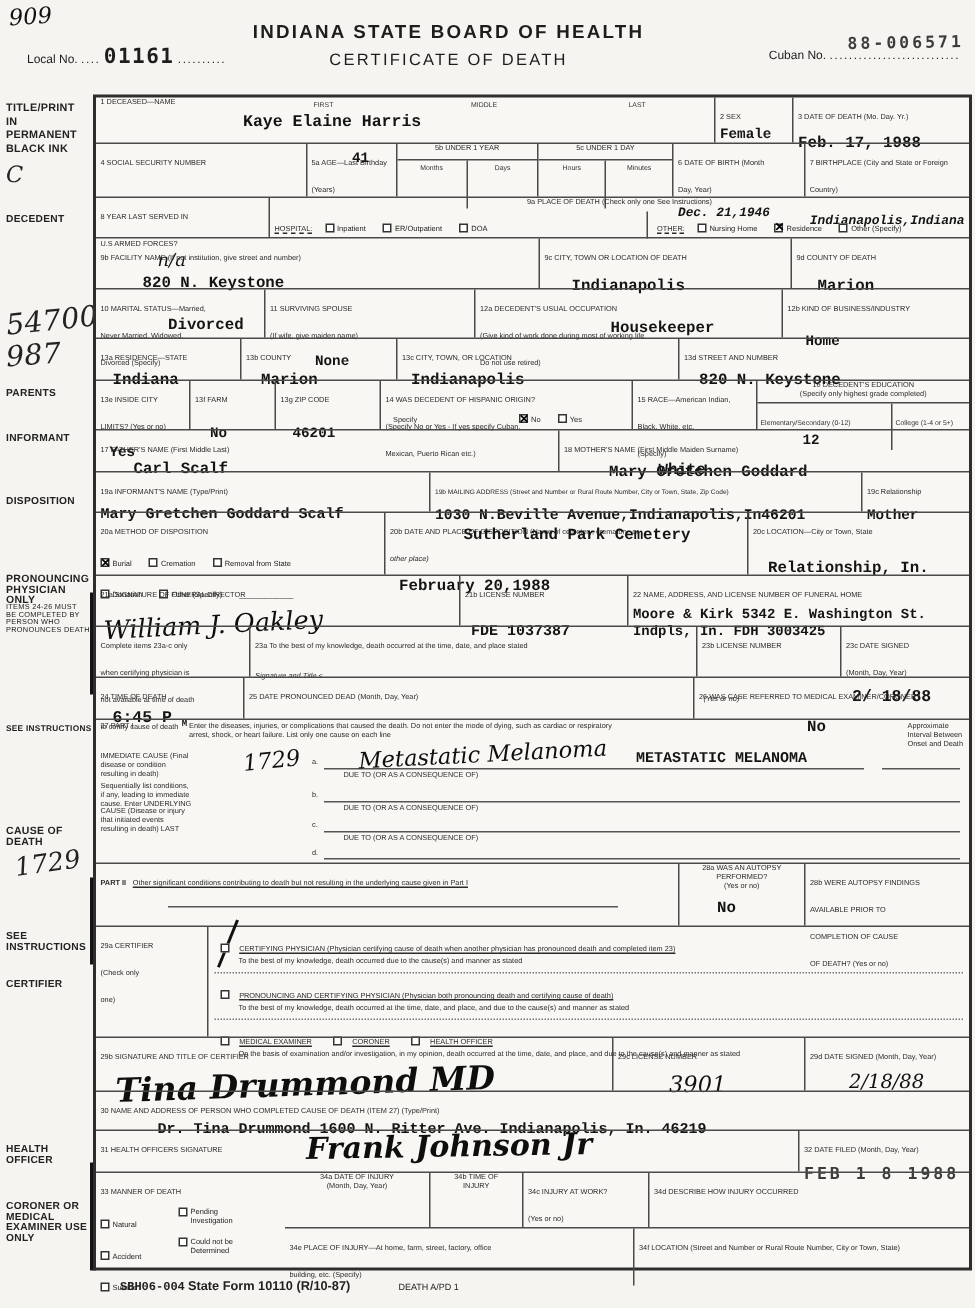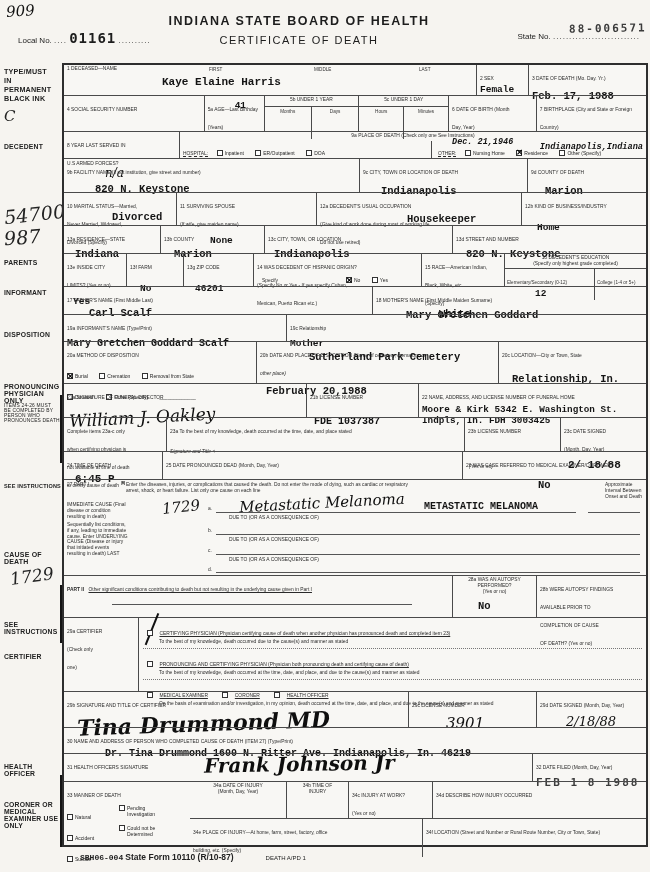--- a/index.html
+++ b/index.html
@@ -55,27 +55,27 @@
   <div class="title-block t1" style="position:absolute;">INDIANA STATE BOARD OF HEALTH</div>
   <div class="title-block t2" style="position:absolute;">CERTIFICATE OF DEATH</div>
   <div class="local-no">
     <span>Local No.</span>
     <span class="dots">....</span>
     <b>01161</b>
     <span class="dots">..........</span>
   </div>
   <div class="state-no">
     <span class="stamp">88-006571</span>
-    <span>State No.</span>
+    <span>Cuban No.</span>
     <span class="dots">...........................</span>
   </div>
 </div>
 
 <div class="sidebar">
-  <div class="sb" style="top:4px; font-size:7.2px;">TYPE/MUST
+  <div class="sb" style="top:4px; font-size:7.2px;">TITLE/PRINT
 IN
 PERMANENT
 BLACK INK</div>
   <div class="sb hw sb-hw" style="top:44px; font-size:15px; font-weight:normal;">C</div>
   <div class="sb" style="top:80px;">DECEDENT</div>
   <div class="sb hw sb-hw" style="top:140px; transform:rotate(-6deg); font-weight:normal;">54700</div>
   <div class="sb hw sb-hw" style="top:163px; transform:rotate(-4deg); font-weight:normal;">987</div>
   <div class="sb" style="top:196px;">PARENTS</div>
   <div class="sb" style="top:226px;">INFORMANT</div>
   <div class="sb" style="top:268px;">DISPOSITION</div>
@@ -297,20 +297,24 @@
       <span class="lab">18   MOTHER'S NAME (First Middle Maiden Surname)</span>
       <div class="tv" style="margin:3px 0 0 30px;font-size:10.5px">Mary Gretchen Goddard</div>
     </div>
   </div>
 
   <div class="r" style="height:27px">
     <div class="c" style="width:222px">
       <span class="lab">19a   INFORMANT'S NAME (Type/Print)</span>
       <div class="tv" style="margin-top:4px;font-size:10px">Mary Gretchen Goddard Scalf</div>
     </div>
+    <div class="c" style="width:288px">
+      <span class="lab" style="font-size:4.4px">19b   MAILING ADDRESS (Street and Number or Rural Route Number, City or Town, State, Zip Code)</span>
+      <div class="tv" style="margin-top:4px;font-size:9.8px">1030 N.Beville Avenue,Indianapolis,In46201</div>
+    </div>
     <div class="c" style="flex:1">
       <span class="lab">19c   Relationship</span>
       <div class="tv" style="margin-top:4px">Mother</div>
     </div>
   </div>
 
   <div class="r" style="height:42px">
     <div class="c" style="width:192px">
       <span class="lab">20a   METHOD OF DISPOSITION</span>
       <div style="margin-top:3px">

